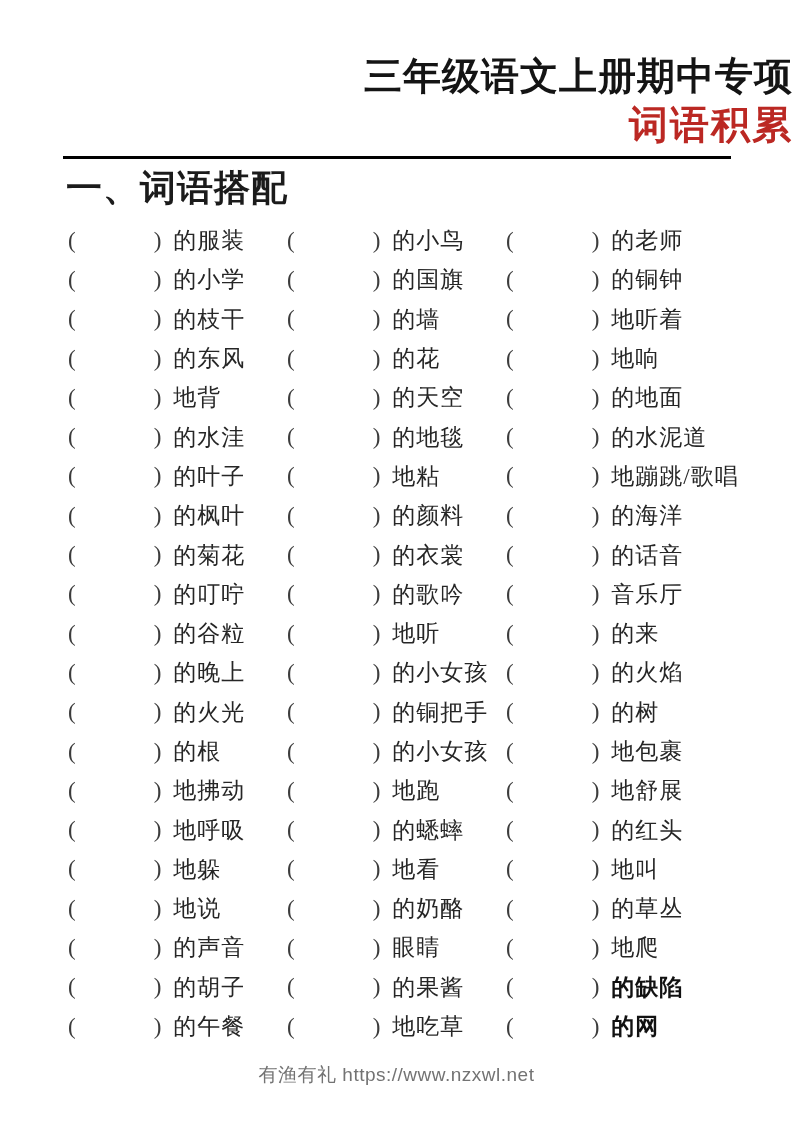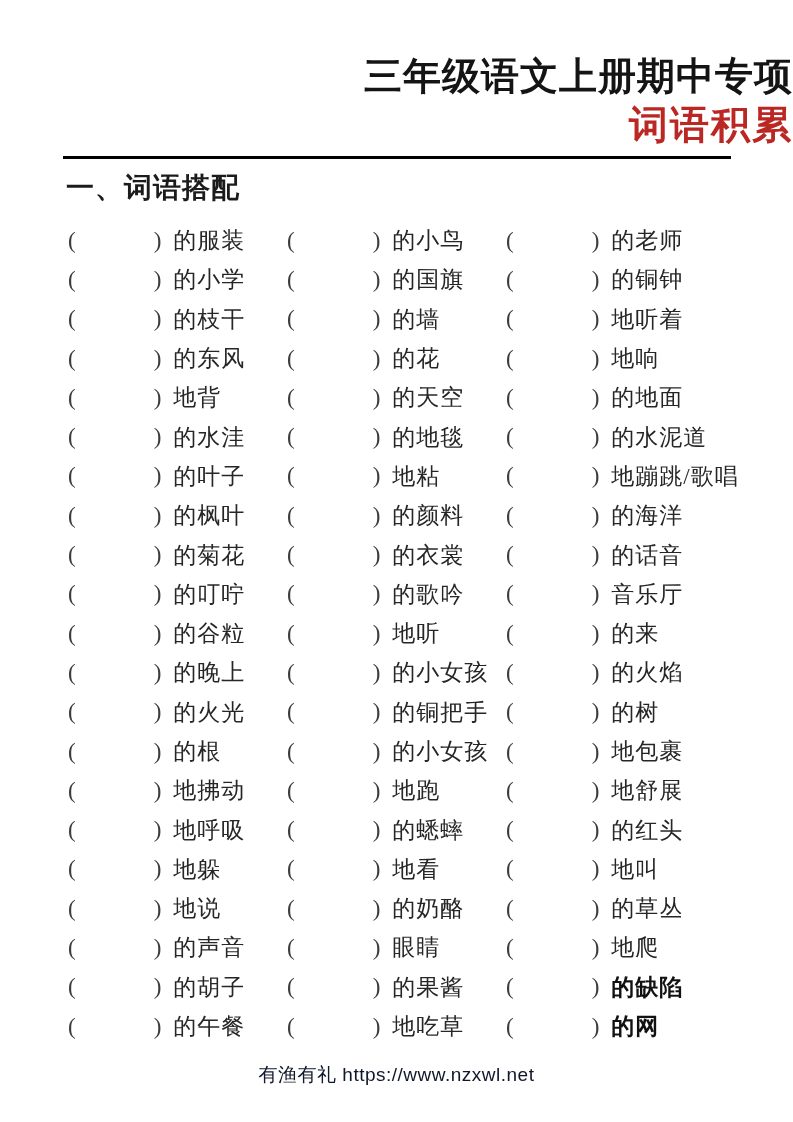--- a/index.html
+++ b/index.html
@@ -31,21 +31,21 @@
   }
   .rule {
     margin: 8px 62px 0 63px;
     height: 3px;
     background: #000000;
   }
   .section-heading {
     margin: 12px 0 0 66px;
     font-family: "Liberation Sans", "DejaVu Sans", sans-serif;
     font-weight: 700;
-    font-size: 28px;
+    font-size: 36px;
     line-height: 34px;
     color: #1b1b1b;
     letter-spacing: 1px;
   }
   .grid {
     margin-top: 16px;
     padding-left: 68px;
     display: grid;
     grid-template-columns: 219px 219px auto;
   }
@@ -61,21 +61,21 @@
   .blank { display: inline-block; width: 78px; height: 1px; }
   .phrase { margin-left: 12px; letter-spacing: 1px; }
   .cell.bold .phrase { font-weight: 700; color: #111; }
   .page-footer {
     position: absolute;
     left: 0; right: 0;
     bottom: 34px;
     text-align: center;
     font-family: "Liberation Sans", "DejaVu Sans", sans-serif;
     font-size: 19px;
-    color: #0f172a;
+    color: #737373;
     letter-spacing: 0.5px;
   }
 </style>
 </head>
 <body>
 
 <h1 class="page-title">三年级语文上册期中专项</h1>
 <h2 class="page-subtitle" style="color: rgb(187, 40, 35);">词语积累</h2>
 <div class="rule"></div>
 <h3 class="section-heading">一、词语搭配</h3>

